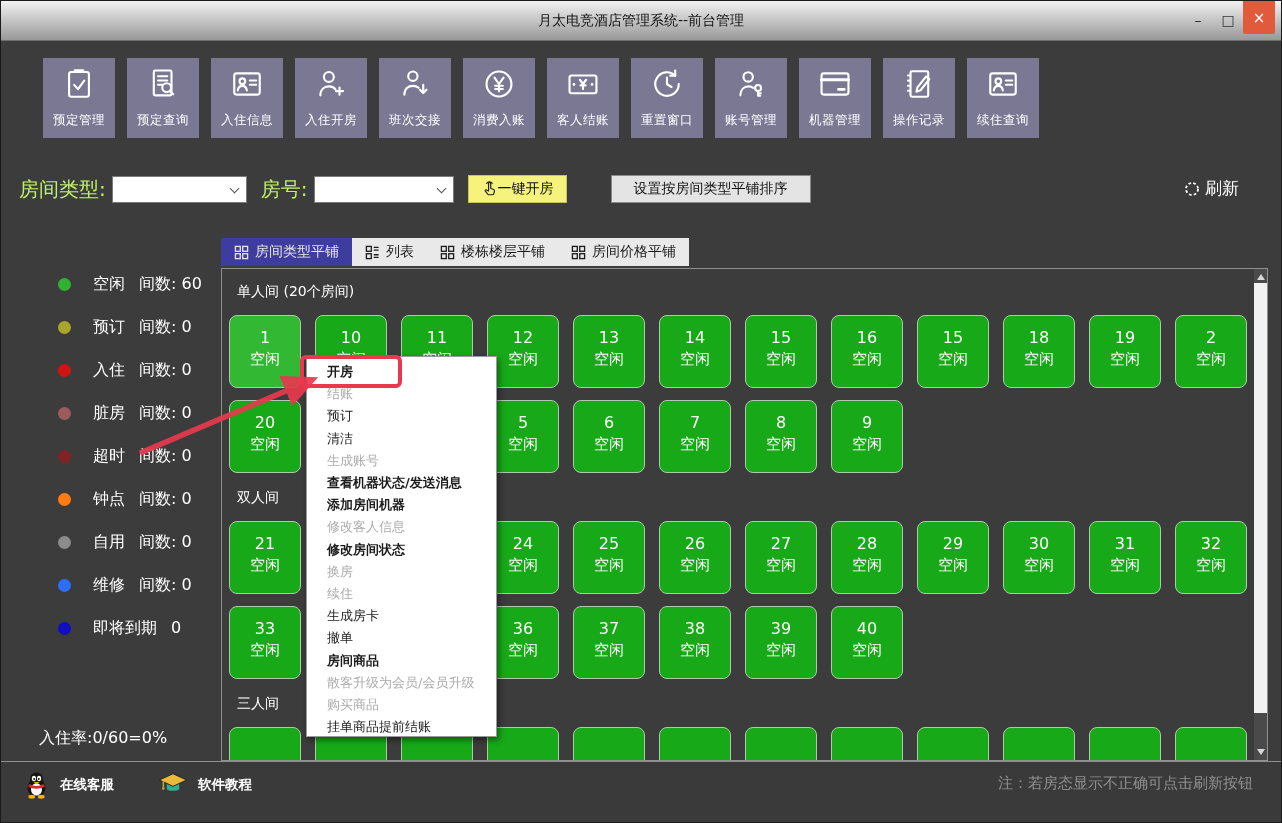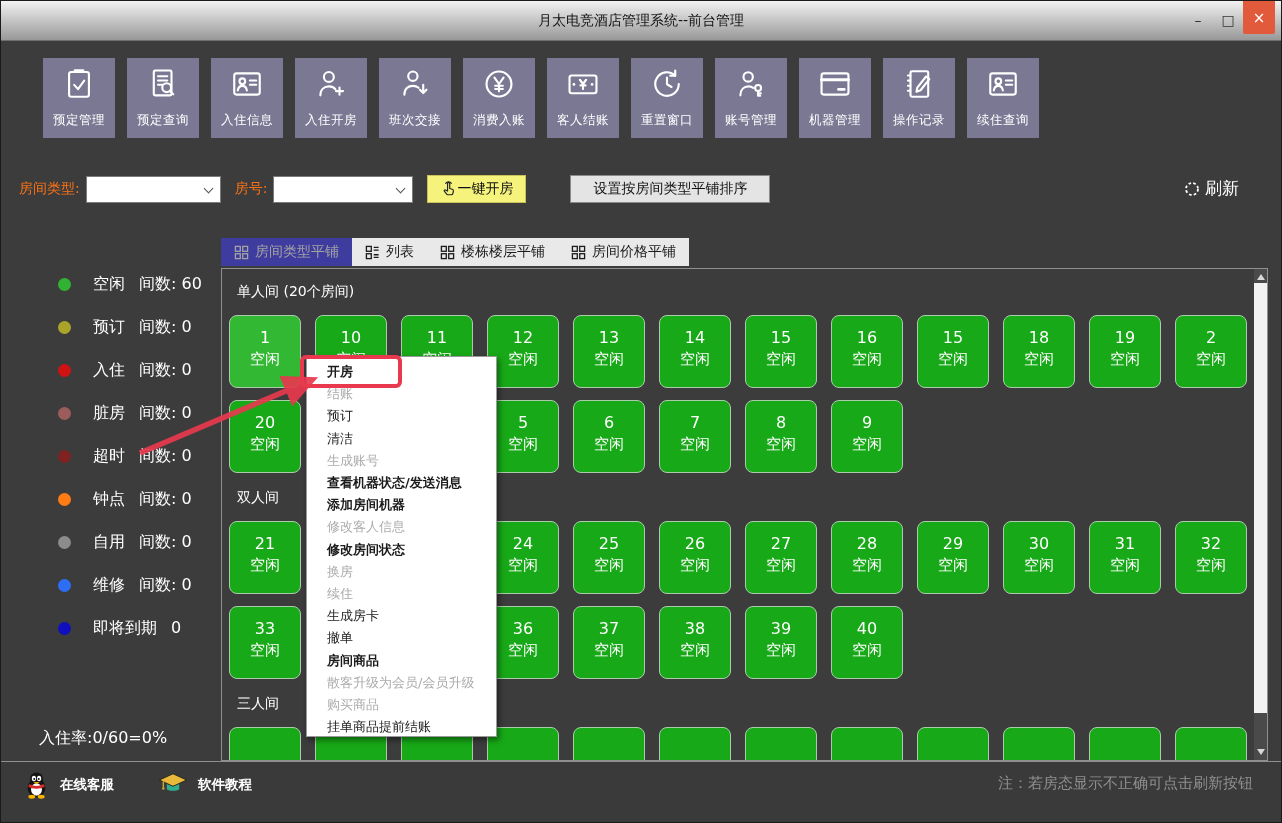--- a/index.html
+++ b/index.html
@@ -21,21 +21,21 @@
 
   
   .toolbar { position:absolute; top:57px; left:30px; display:flex; gap:12px;margin-left:12px; }
   .tool-btn { width:72px; height:80px; background:#7b7894; color:#fff; display:flex;
     flex-direction:column; align-items:center; justify-content:center; gap:7px; cursor:pointer; }
   .tool-btn svg { width:34px; height:34px; }
   .tool-btn .tlabel { font-size:12.5px; letter-spacing:.5px; }
 
   
   .filter-row { position:absolute; top:174px; left:18px; display:flex; align-items:center; height:28px; }
-  .flabel { color:#f97316; font-size:14px; margin-right:6px; }
+  .flabel { color:#bef264; font-size:20px; margin-right:6px; }
   .selectbox { width:135px; height:27px; background:#fff; border:1px solid #7a7a7a;
     position:relative; margin-right:14px; cursor:pointer; }
   .selectbox .chev { position:absolute; right:8px; top:8px; width:7px; height:7px;
     border-right:1.6px solid #555; border-bottom:1.6px solid #555; transform:rotate(45deg); }
   .btn-onekey { height:28px; background:#f5f37b; border:1px solid #c9c25a; color:#111;
     font-size:14px; display:flex; align-items:center; padding:0 12px; cursor:pointer; }
   .btn-onekey svg { width:17px; height:17px; }
   .btn-sort { height:28px; margin-left:44px; background:#e4e4e4; border:1px solid #8a8a8a;
     color:#111; font-size:14px; padding:0 22px; cursor:pointer; }
   .refresh { position:absolute; top:176px; right:42px; display:flex; align-items:center; gap:5px;
@@ -47,21 +47,21 @@
   .leg-dot { width:13px; height:13px; border-radius:50%; margin-right:22px; flex:none; }
   .leg-text { color:#fff; font-size:16px; white-space:nowrap; }
   .leg-text .cnt { margin-left:14px; }
   .occupancy { position:absolute; left:38px; top:727px; color:#ffffff; font-size:16px; }
 
   
   .tabs { position:absolute; left:220px; top:237px; display:flex; background:#e9e9e9; height:28px; }
   .tab { display:flex; align-items:center; gap:6px; padding:0 13px; font-size:14px; color:#1c1c1c;
     cursor:pointer; }
   .tab svg { width:15px; height:15px; }
-  .tab.active { background:#3e3c9e; color:#a3a3a3; }
+  .tab.active { background:#3e3c9e; color:#e5e5e5; }
 
   
   .panel { position:absolute; left:220px; top:267px; width:1047px; height:493px;
     border:1px solid #909090; background:#3c3c3c; overflow:hidden; }
   .panel-inner { padding:10px 0 0 7px; }
   .sec-header { color:#fff; font-size:14px; padding:4px 0 0 8px; height:24px; }
   .room-row { display:flex; gap:14px; margin:12px 0 2px 0; }
   .room { width:72px; height:73px; border-radius:8px; background:#17a917; border:1px solid #abccab;
     color:#fff; text-align:center; cursor:pointer; flex:none; }
   .room.selected { background:#33b833; }

